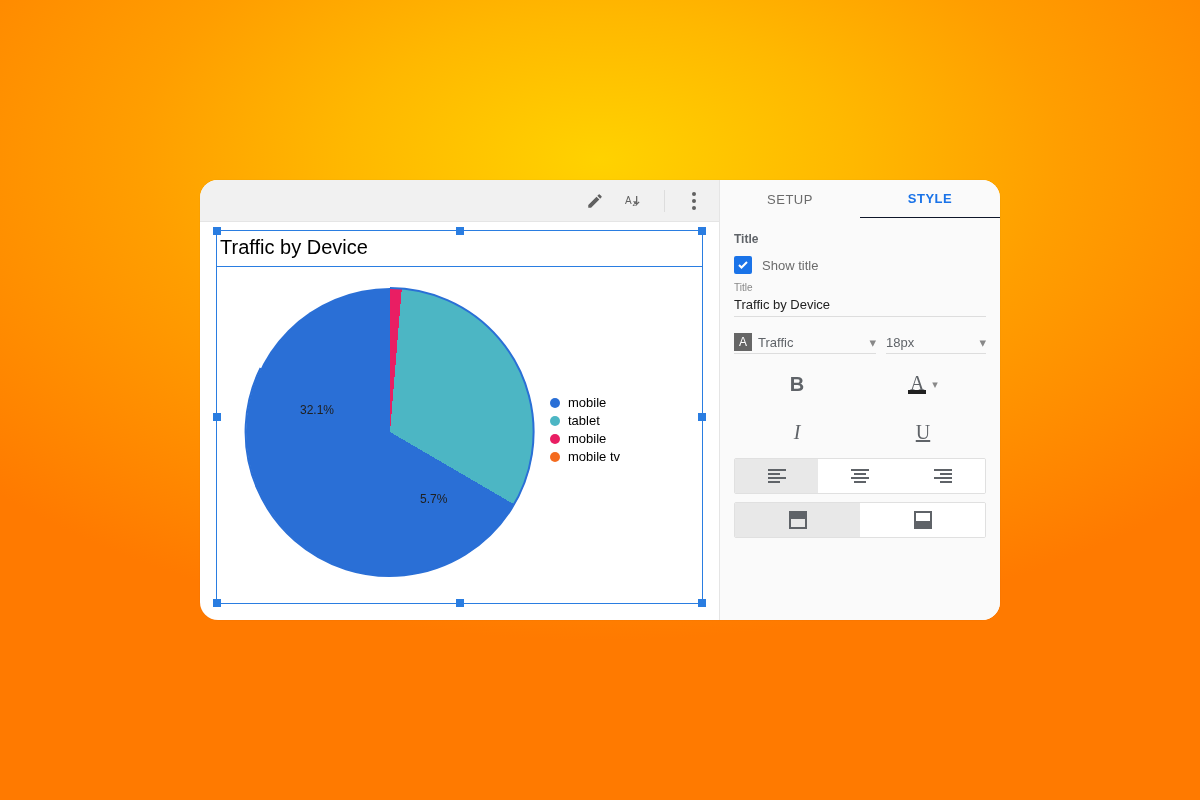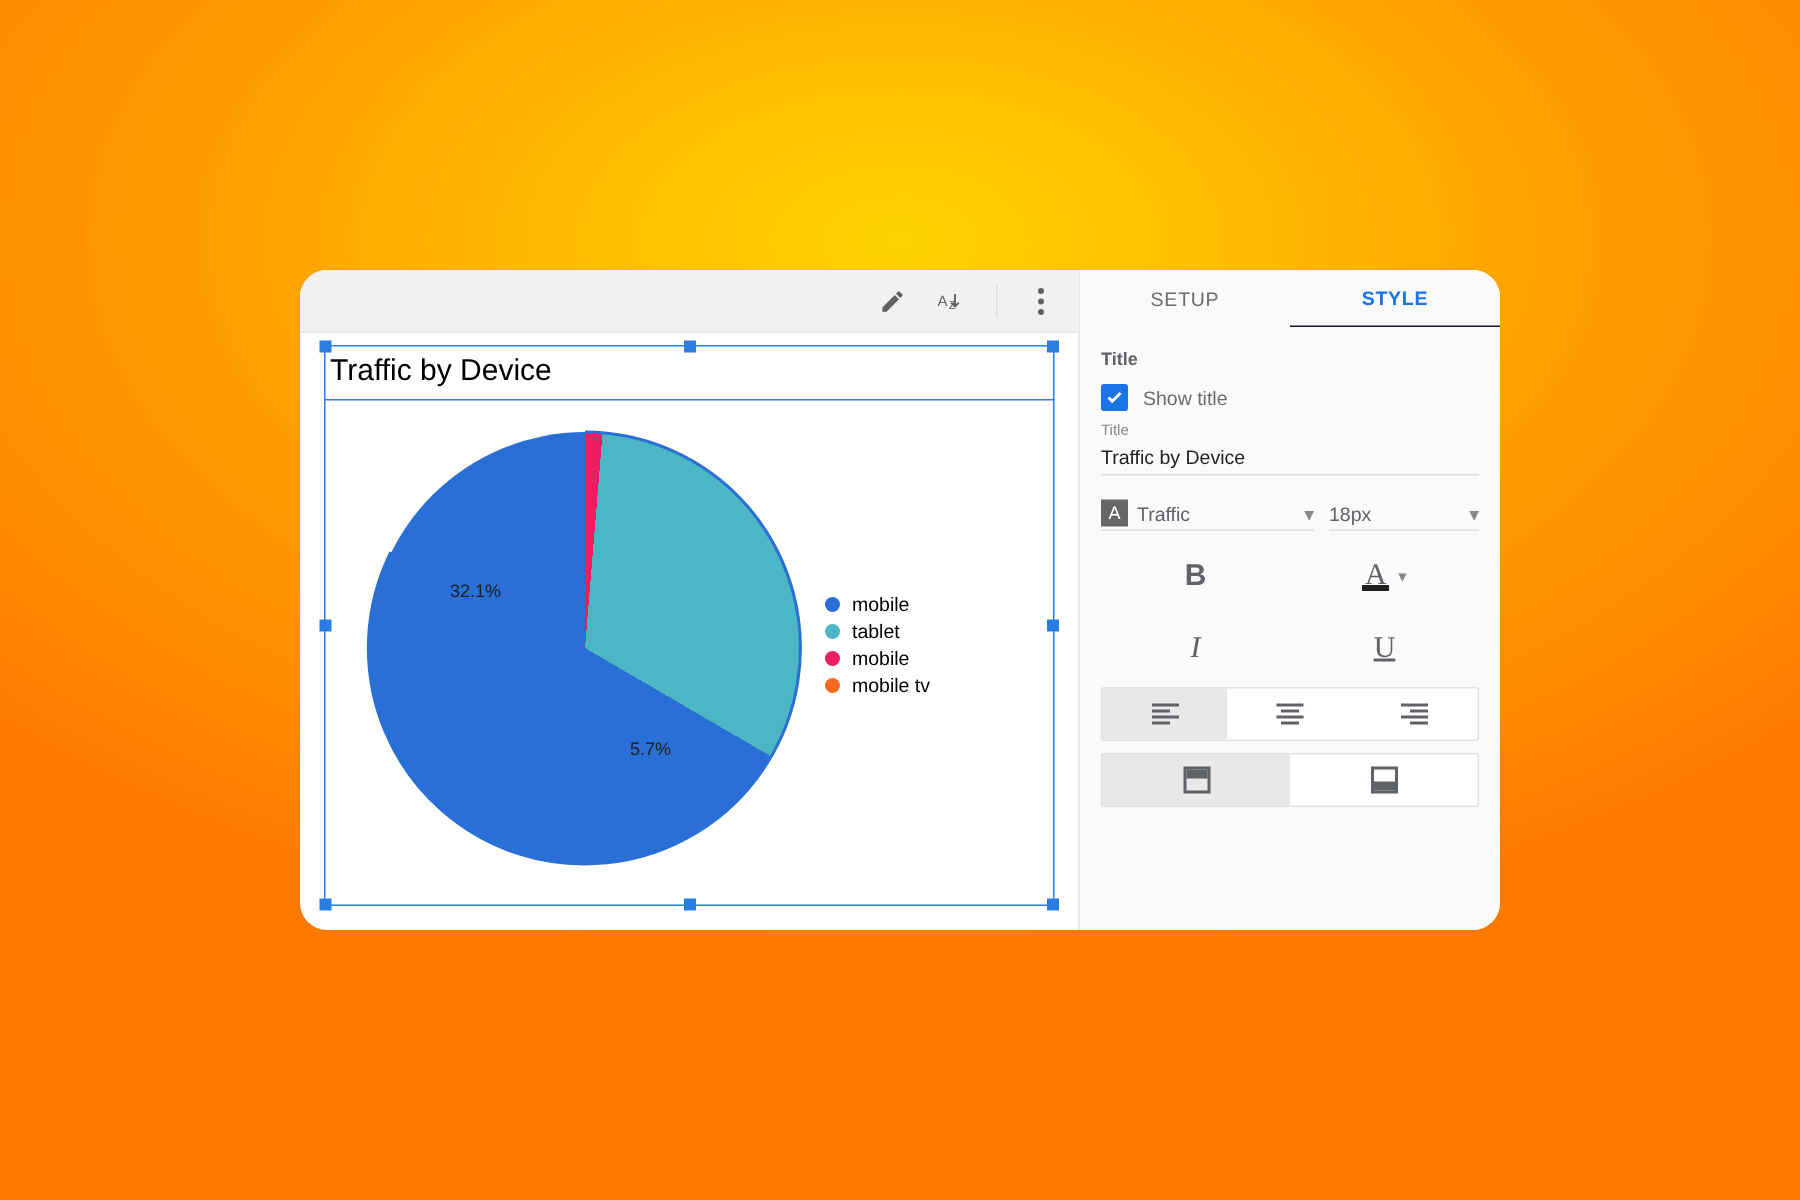--- a/index.html
+++ b/index.html
@@ -140,21 +140,21 @@
       </div>
       <div class="chart-title">Traffic by Device</div>
       <div class="title-rule"></div>
 
       <div class="pie-wrap">
         <div class="pie"></div>
         <svg width="300" height="300" style="position:absolute;inset:0">
           <path d="M150 6 A144 144 0 1 1 20.6 86" fill="none" stroke="#2a6fd6" stroke-width="2"></path>
         </svg>
         <div class="pie-label" style="left:180px; top:210px;">5.7%</div>
-        <div class="pie-label" style="left:60px; top:105px;">32.1%</div>
+        <div class="pie-label" style="left:60px; top:121px;">32.1%</div>
       </div>
 
       <div class="legend">
         <div class="legend-item">
           <span class="swatch" style="background:#2a6fd6"></span>
           <span>mobile</span>
         </div>
         <div class="legend-item">
           <span class="swatch" style="background:#4cb6c4"></span>
           <span>tablet</span>

